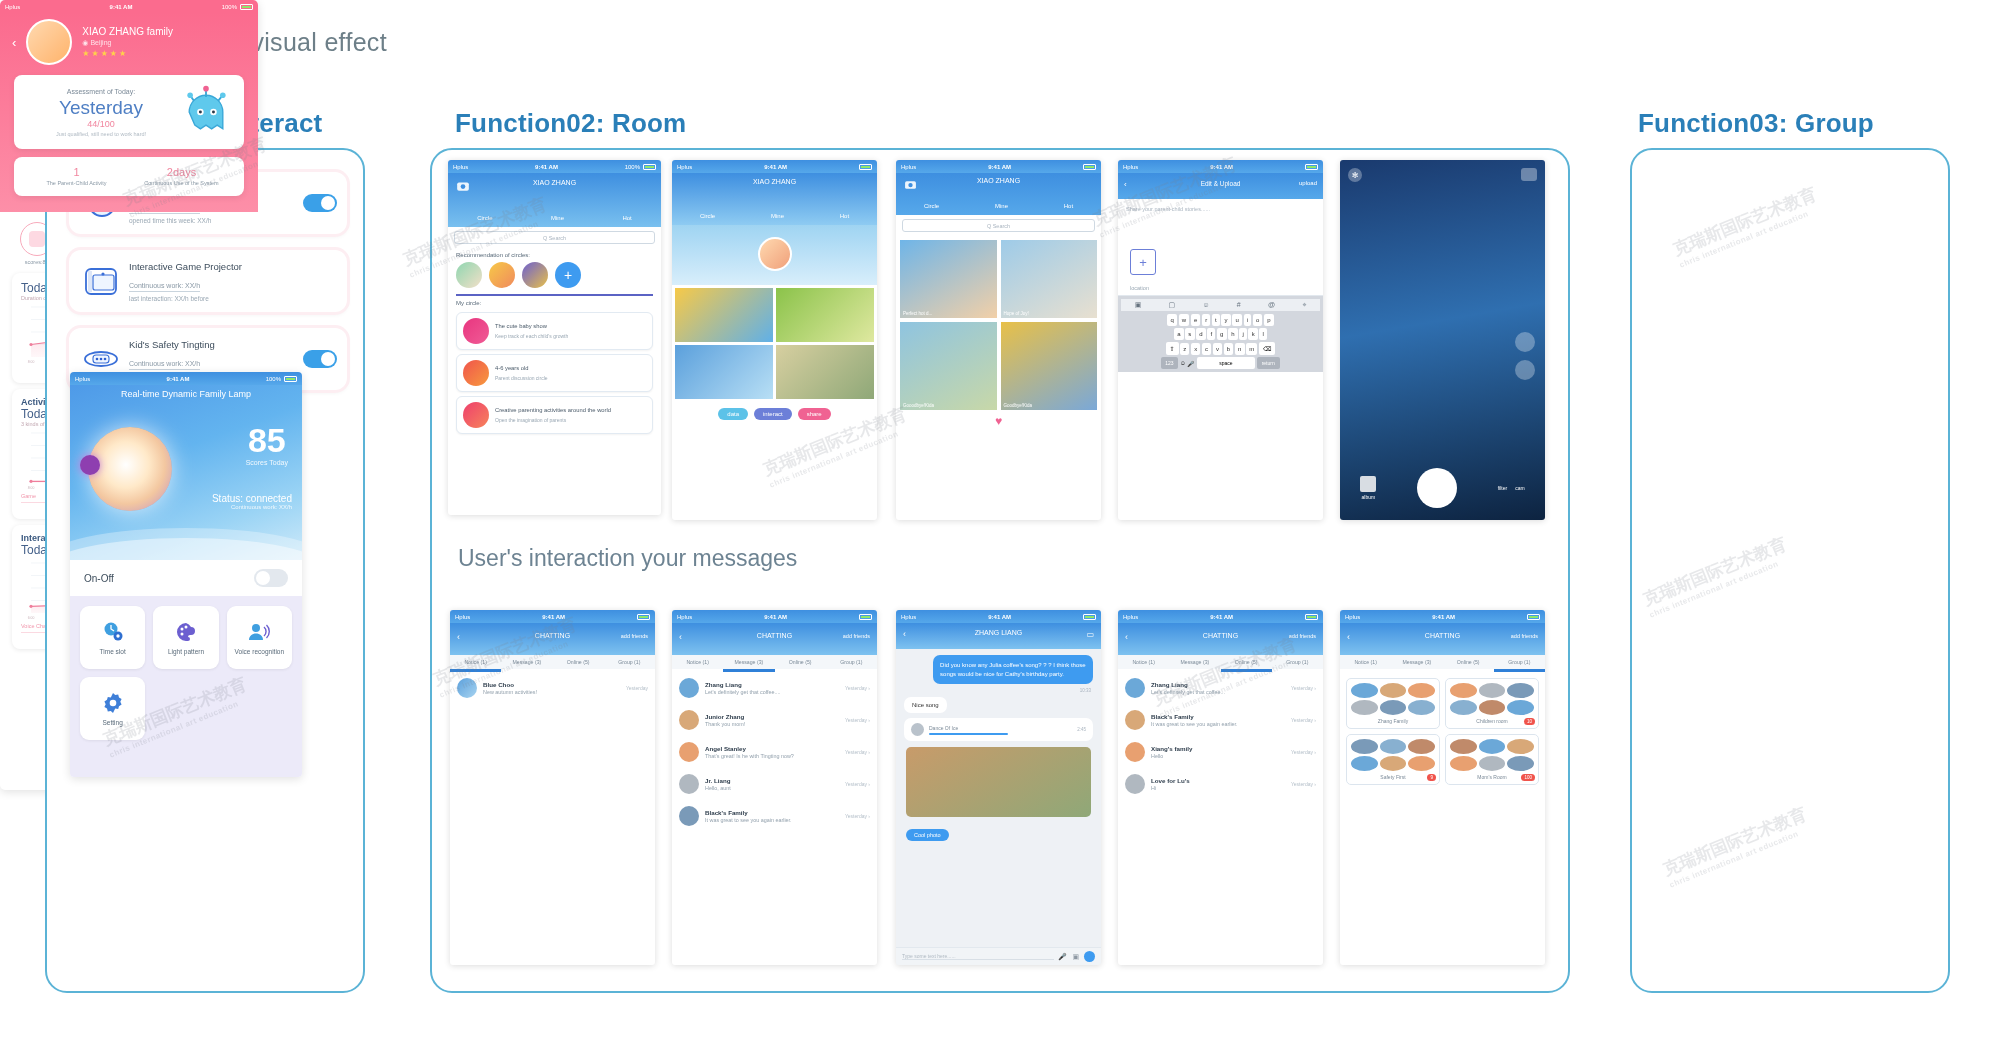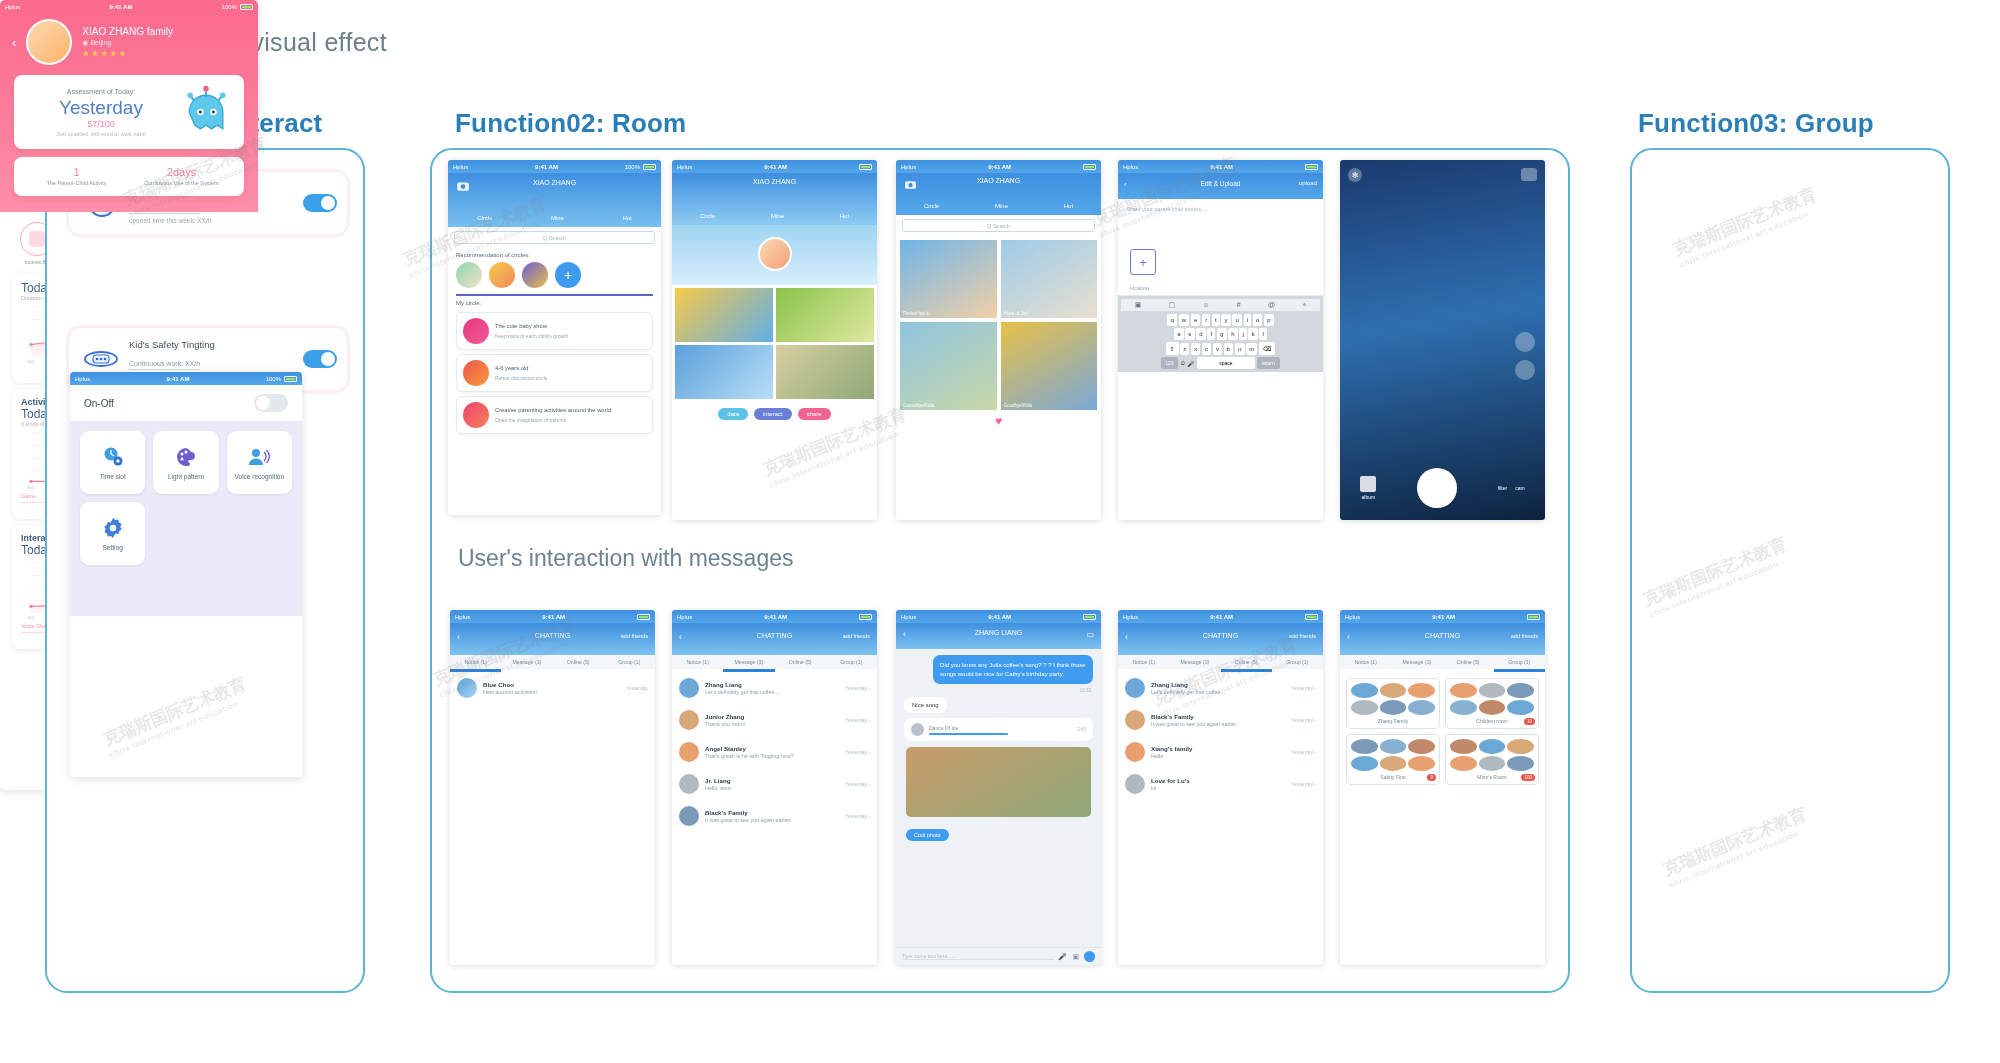--- a/index.html
+++ b/index.html
@@ -177,20 +177,35 @@
     <div class="dev-txt">
       <div class="dev-name">Dynamic Family Lamp</div>
       <div class="dev-sub">Continuous work: XX/h</div>
       <div class="dev-sub2">opened time this week: XX/h</div>
     </div>
     <div class="tgl">
         <i></i>
       </div>
   </div>
 
+  <div class="dev-card" style="top:100px;">
+    <div class="dev-ico">
+      <svg width="40" height="40" viewBox="0 0 40 40">
+        <rect x="5" y="8" width="30" height="25" rx="5" fill="#fff" stroke="#3a6fd8" stroke-width="1.8"></rect>
+        <rect x="12" y="14" width="21" height="15" rx="2" fill="#eef5ff" stroke="#3a6fd8" stroke-width="1.2"></rect>
+        <circle cx="22" cy="13" r="1.6" fill="#3a6fd8"></circle>
+        <path d="M8 10 V31 M10 10 V31" stroke="#b9cdf0" stroke-width="1"></path>
+      </svg>
+    </div>
+    <div class="dev-txt">
+      <div class="dev-name">Interactive Game Projector</div>
+      <div class="dev-sub">Continuous work:  XX/h</div>
+      <div class="dev-sub2">last interaction: XX/h before</div>
+    </div>
+  </div>
 
   <div class="dev-card" style="top:178px;">
     <div class="dev-ico">
       <svg width="40" height="40" viewBox="0 0 40 40">
         <ellipse cx="20" cy="20" rx="16" ry="7" fill="#fff" stroke="#3a6fd8" stroke-width="1.8"></ellipse>
         <rect x="12" y="16" width="16" height="8" rx="3" fill="#eef5ff" stroke="#3a6fd8" stroke-width="1.1"></rect>
         <circle cx="16" cy="20" r="1.3" fill="#2f5fd0"></circle>
           <circle cx="20" cy="20" r="1.3" fill="#2f5fd0"></circle>
         <circle cx="24" cy="20" r="1.3" fill="#2f5fd0"></circle>
       </svg>
@@ -208,20 +223,34 @@
   <div class="phone" id="ph1" style="left:23px;top:222px;">
     <div class="sbar bluebar">
       <span>Hplus</span>
       <span class="mid">9:41 AM</span>
       <span style="display:flex;align-items:center;gap:3px;">
         <span>100%</span>
         <span class="batt">
             <i></i>
           </span>
       </span>
+    </div>
+    <div class="lamp-hero">
+      <div class="lamp-title">Real-time Dynamic Family Lamp</div>
+      <div class="lamp-orb"></div>
+      <div class="score-blk">
+        <div class="score-num">85</div>
+        <div class="score-lbl">Scores Today</div>
+      </div>
+      <div class="stat-row">
+        <div class="stat-a">Status: connected</div>
+        <div class="stat-b">Continuous work: XX/h</div>
+      </div>
+      <div class="lamp-wave" style="bottom:-28px;"></div>
+      <div class="lamp-wave" style="bottom:-38px;background:rgba(255,255,255,.45);"></div>
     </div>
     <div class="onoff">
       <span>On-Off</span>
       <span class="tgl off">
           <i></i>
         </span>
     </div>
     <div class="grid-wrap">
       <div class="grid">
         <div class="gcell">
@@ -471,21 +500,21 @@
       <div style="width:16px;height:16px;background:#d8dde3;border-radius:2px;margin:0 auto 2px;"></div>
       <span>album</span></div>
     <div style="width:40px;height:40px;border-radius:50%;background:#fff;border:3px solid rgba(255,255,255,.5);"></div>
     <div style="display:flex;gap:8px;color:#fff;font-size:5px;text-align:center;">
       <span>filter</span>
       <span>cam</span>
       </div>
   </div>
 </div>
 
-<div style="position:absolute;left:458px;top:545px;font-size:23px;color:#6d8392;">User's interaction with messages</div>
+<div style="position:absolute;left:458px;top:545px;font-size:23px;color:#6d8392;">User's interaction your messages</div>
 
 <div class="phone sphone" style="left:450px;top:610px;width:205px;height:355px;">
   <div class="sbar bluebar">
     <span>Hplus</span>
     <span class="mid">9:41 AM</span>
     <span class="batt">
         <i></i>
       </span>
     </div>
   <div class="bluebar chat-nav" style="background:linear-gradient(180deg,#3e8fe0,#7ec2f0);">
@@ -755,21 +784,21 @@
         <div class="fam-n">XIAO ZHANG family</div>
         <div class="fam-loc">◉ <span>Beijing</span></div>
         <div class="stars">★★★★★</div>
       </div>
     </div>
     <div class="wcard">
       <div style="display:flex;align-items:center;">
         <div style="flex:1;text-align:center;">
           <div class="asmt-l">Assessment of Today:</div>
           <div class="asmt-v">Yesterday</div>
-          <div class="asmt-s">57/100</div>
+          <div class="asmt-s">44/100</div>
           <div class="asmt-n">Just qualified, still need to work hard!</div>
         </div>
         <svg width="56" height="56" viewBox="0 0 60 60">
           <path d="M12 30a18 18 0 1136 0v18l-6-4-6 4-6-4-6 4-6-4z" fill="#5fc9ec" stroke="#3aa8d8" stroke-width="1.5"></path>
           <circle cx="24" cy="30" r="3.5" fill="#fff"></circle>
             <circle cx="38" cy="30" r="3.5" fill="#fff"></circle>
           <circle cx="24" cy="30" r="1.6" fill="#2b3a4a"></circle>
             <circle cx="38" cy="30" r="1.6" fill="#2b3a4a"></circle>
           <path d="M17 18l-4-6M43 18l5-6M30 14V6" stroke="#3aa8d8" stroke-width="2"></path>
           <circle cx="13" cy="12" r="3" fill="#5fc9ec"></circle>

